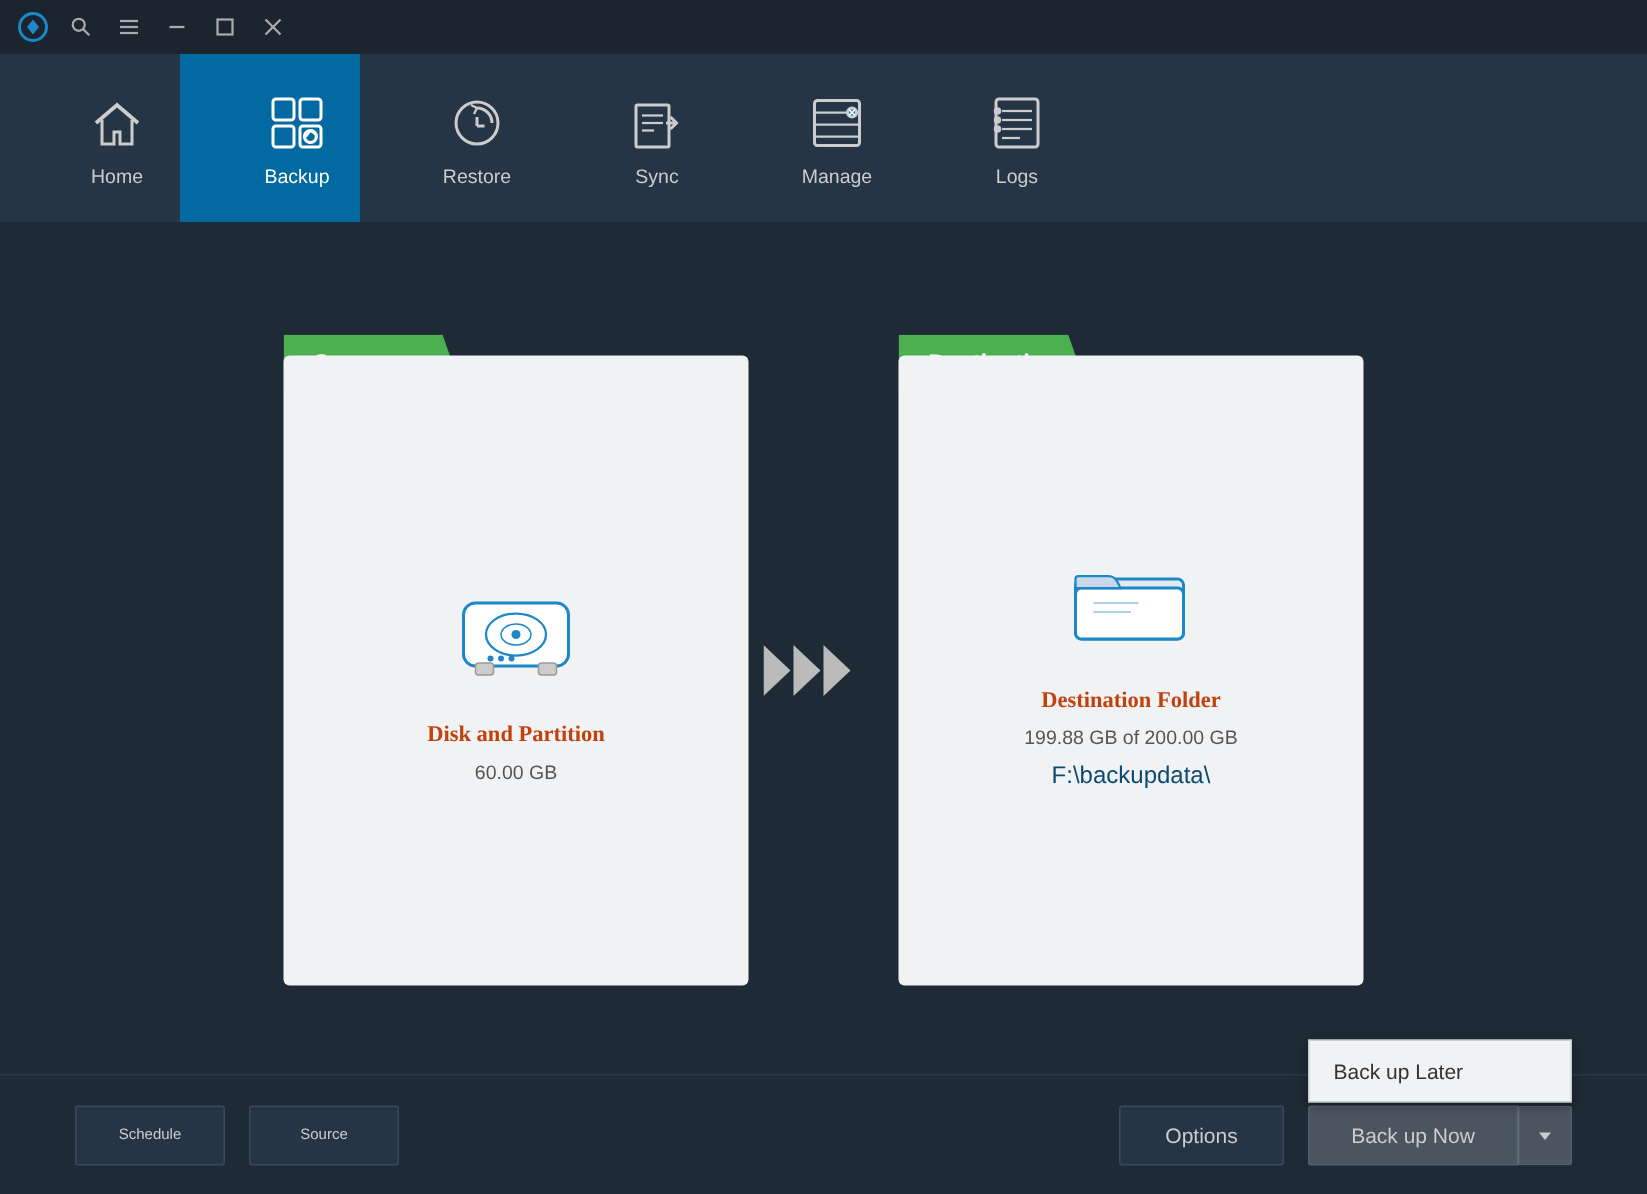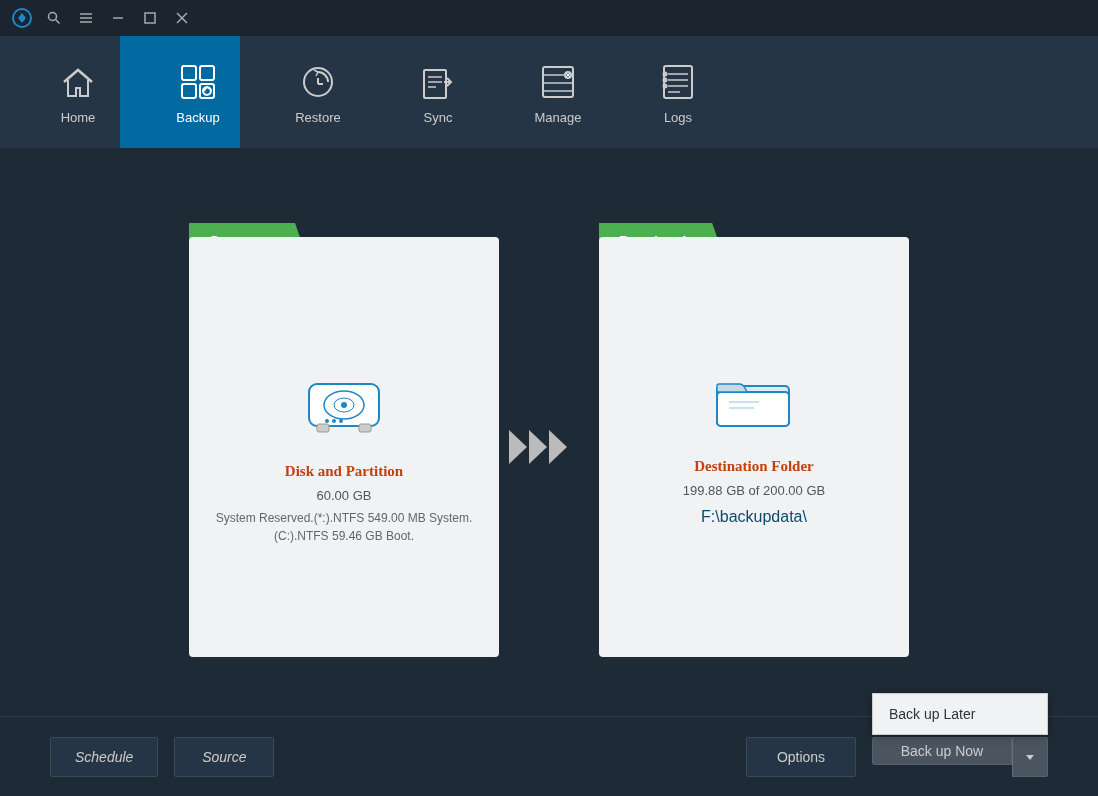--- a/index.html
+++ b/index.html
@@ -180,25 +180,24 @@
       padding: 0 50px;
       gap: 16px;
       border-top: 1px solid #2a3a4a;
     }
     .btn-secondary {
       background: #253545;
       border: 1px solid #3a4a5a;
       color: #ccc;
       padding: 0 24px;
       height: 40px;
-      font-size: 14px;
+      font-size: 10px;
       cursor: pointer;
       border-radius: 2px;
       min-width: 100px;
-      font-style: italic;
     }
 
     .spacer { flex: 1; }
 
     .btn-options {
       background: #253545;
       border: 1px solid #3a4a5a;
       color: #ccc;
       padding: 0 8px;
       height: 40px;
@@ -210,21 +209,21 @@
 
     .btn-backup-group {
       display: flex;
       position: relative;
     }
     .btn-backup-now {
       background: #4a5560;
       border: 1px solid #556070;
       color: #ccc;
       padding: 0 24px;
-      height: 28px;
+      height: 40px;
       font-size: 14px;
       cursor: pointer;
       border-radius: 2px 0 0 2px;
       min-width: 140px;
     }
     .btn-backup-dropdown {
       background: #4a5560;
       border: 1px solid #556070;
       border-left: 1px solid #667080;
       color: #ccc;
@@ -414,21 +413,20 @@
             <circle cx="28" cy="52" r="2" fill="#1c88c7"></circle>
             <circle cx="35" cy="52" r="2" fill="#1c88c7"></circle>
             <circle cx="42" cy="52" r="2" fill="#1c88c7"></circle>
 
             <rect x="18" y="55" width="12" height="8" rx="2" fill="#ccc" stroke="#999" stroke-width="1"></rect>
             <rect x="60" y="55" width="12" height="8" rx="2" fill="#ccc" stroke="#999" stroke-width="1"></rect>
           </svg>
         </div>
         <div class="card-title">Disk and Partition</div>
         <div class="card-subtitle">60.00 GB</div>
-        <div class="card-detail">System Reserved.(*:).NTFS 549.00 MB System. (C:).NTFS 59.46 GB Boot.</div>
       </div>
     </div>
 
     <div class="arrow-area">
       <svg width="80" height="50" viewBox="0 0 80 50" fill="none">
         <polygon points="0,8 18,25 0,42" fill="#bbb"></polygon>
         <polygon points="20,8 38,25 20,42" fill="#bbb"></polygon>
         <polygon points="40,8 58,25 40,42" fill="#bbb"></polygon>
       </svg>
     </div>

